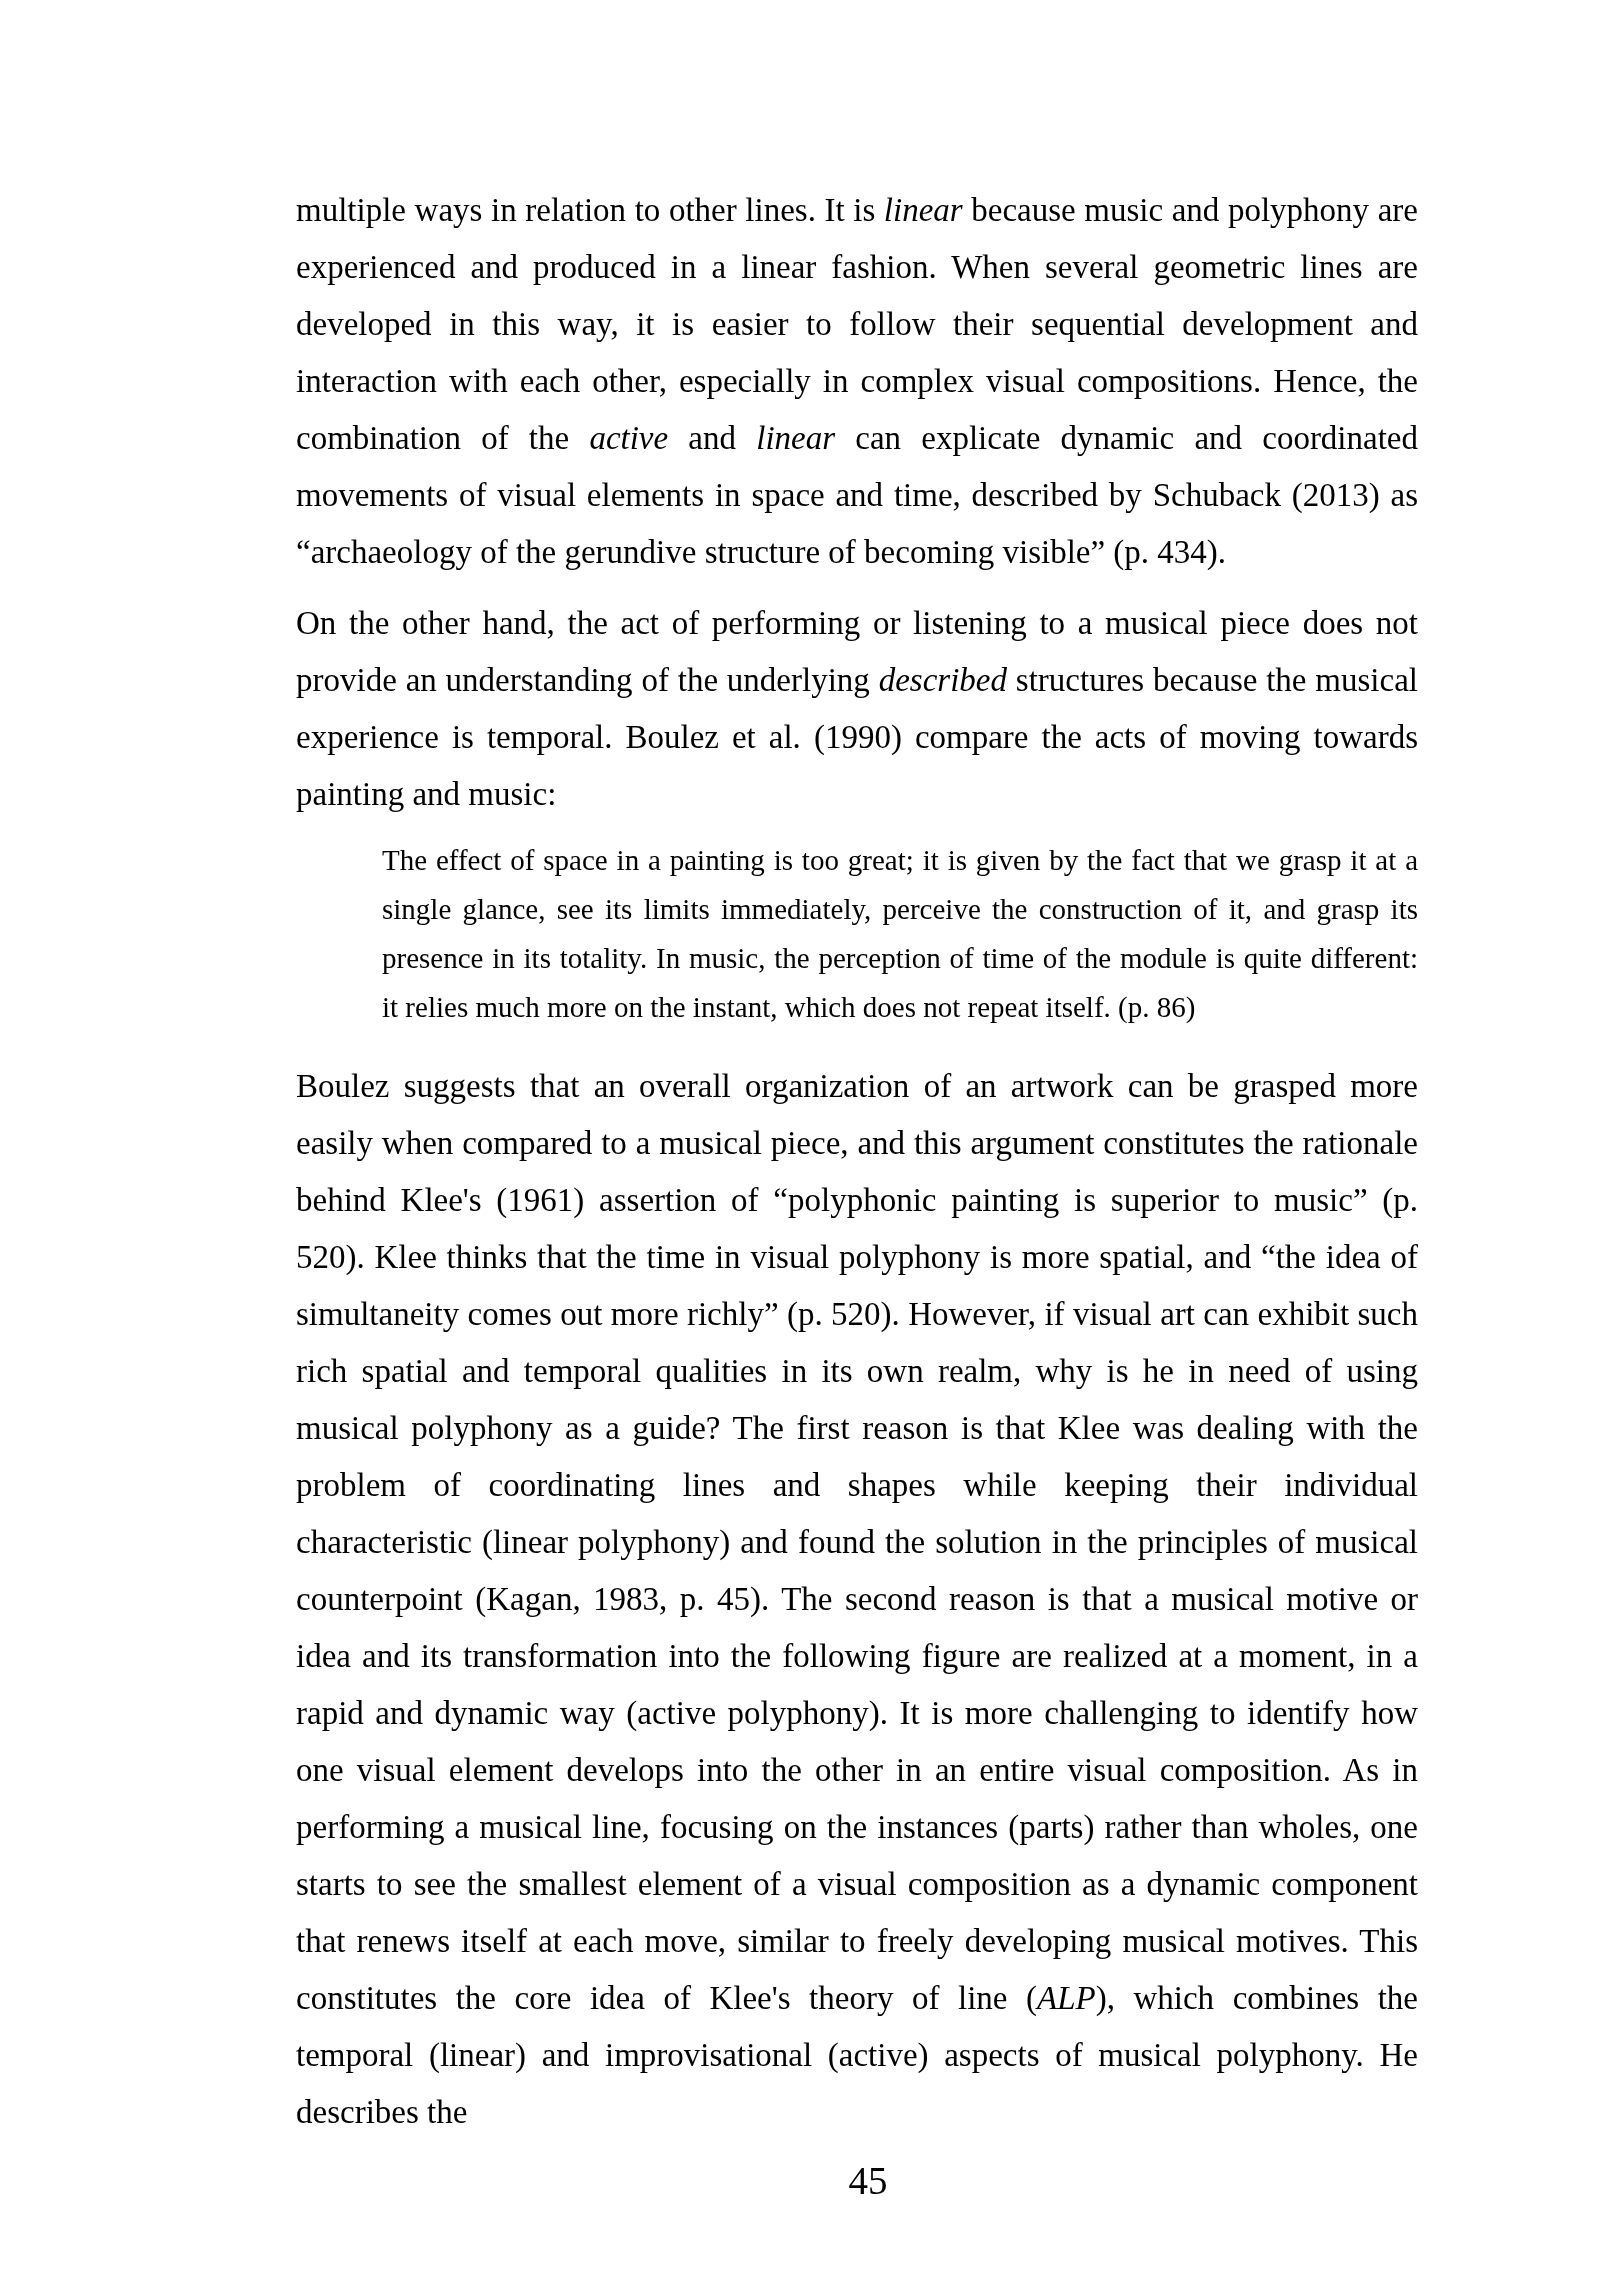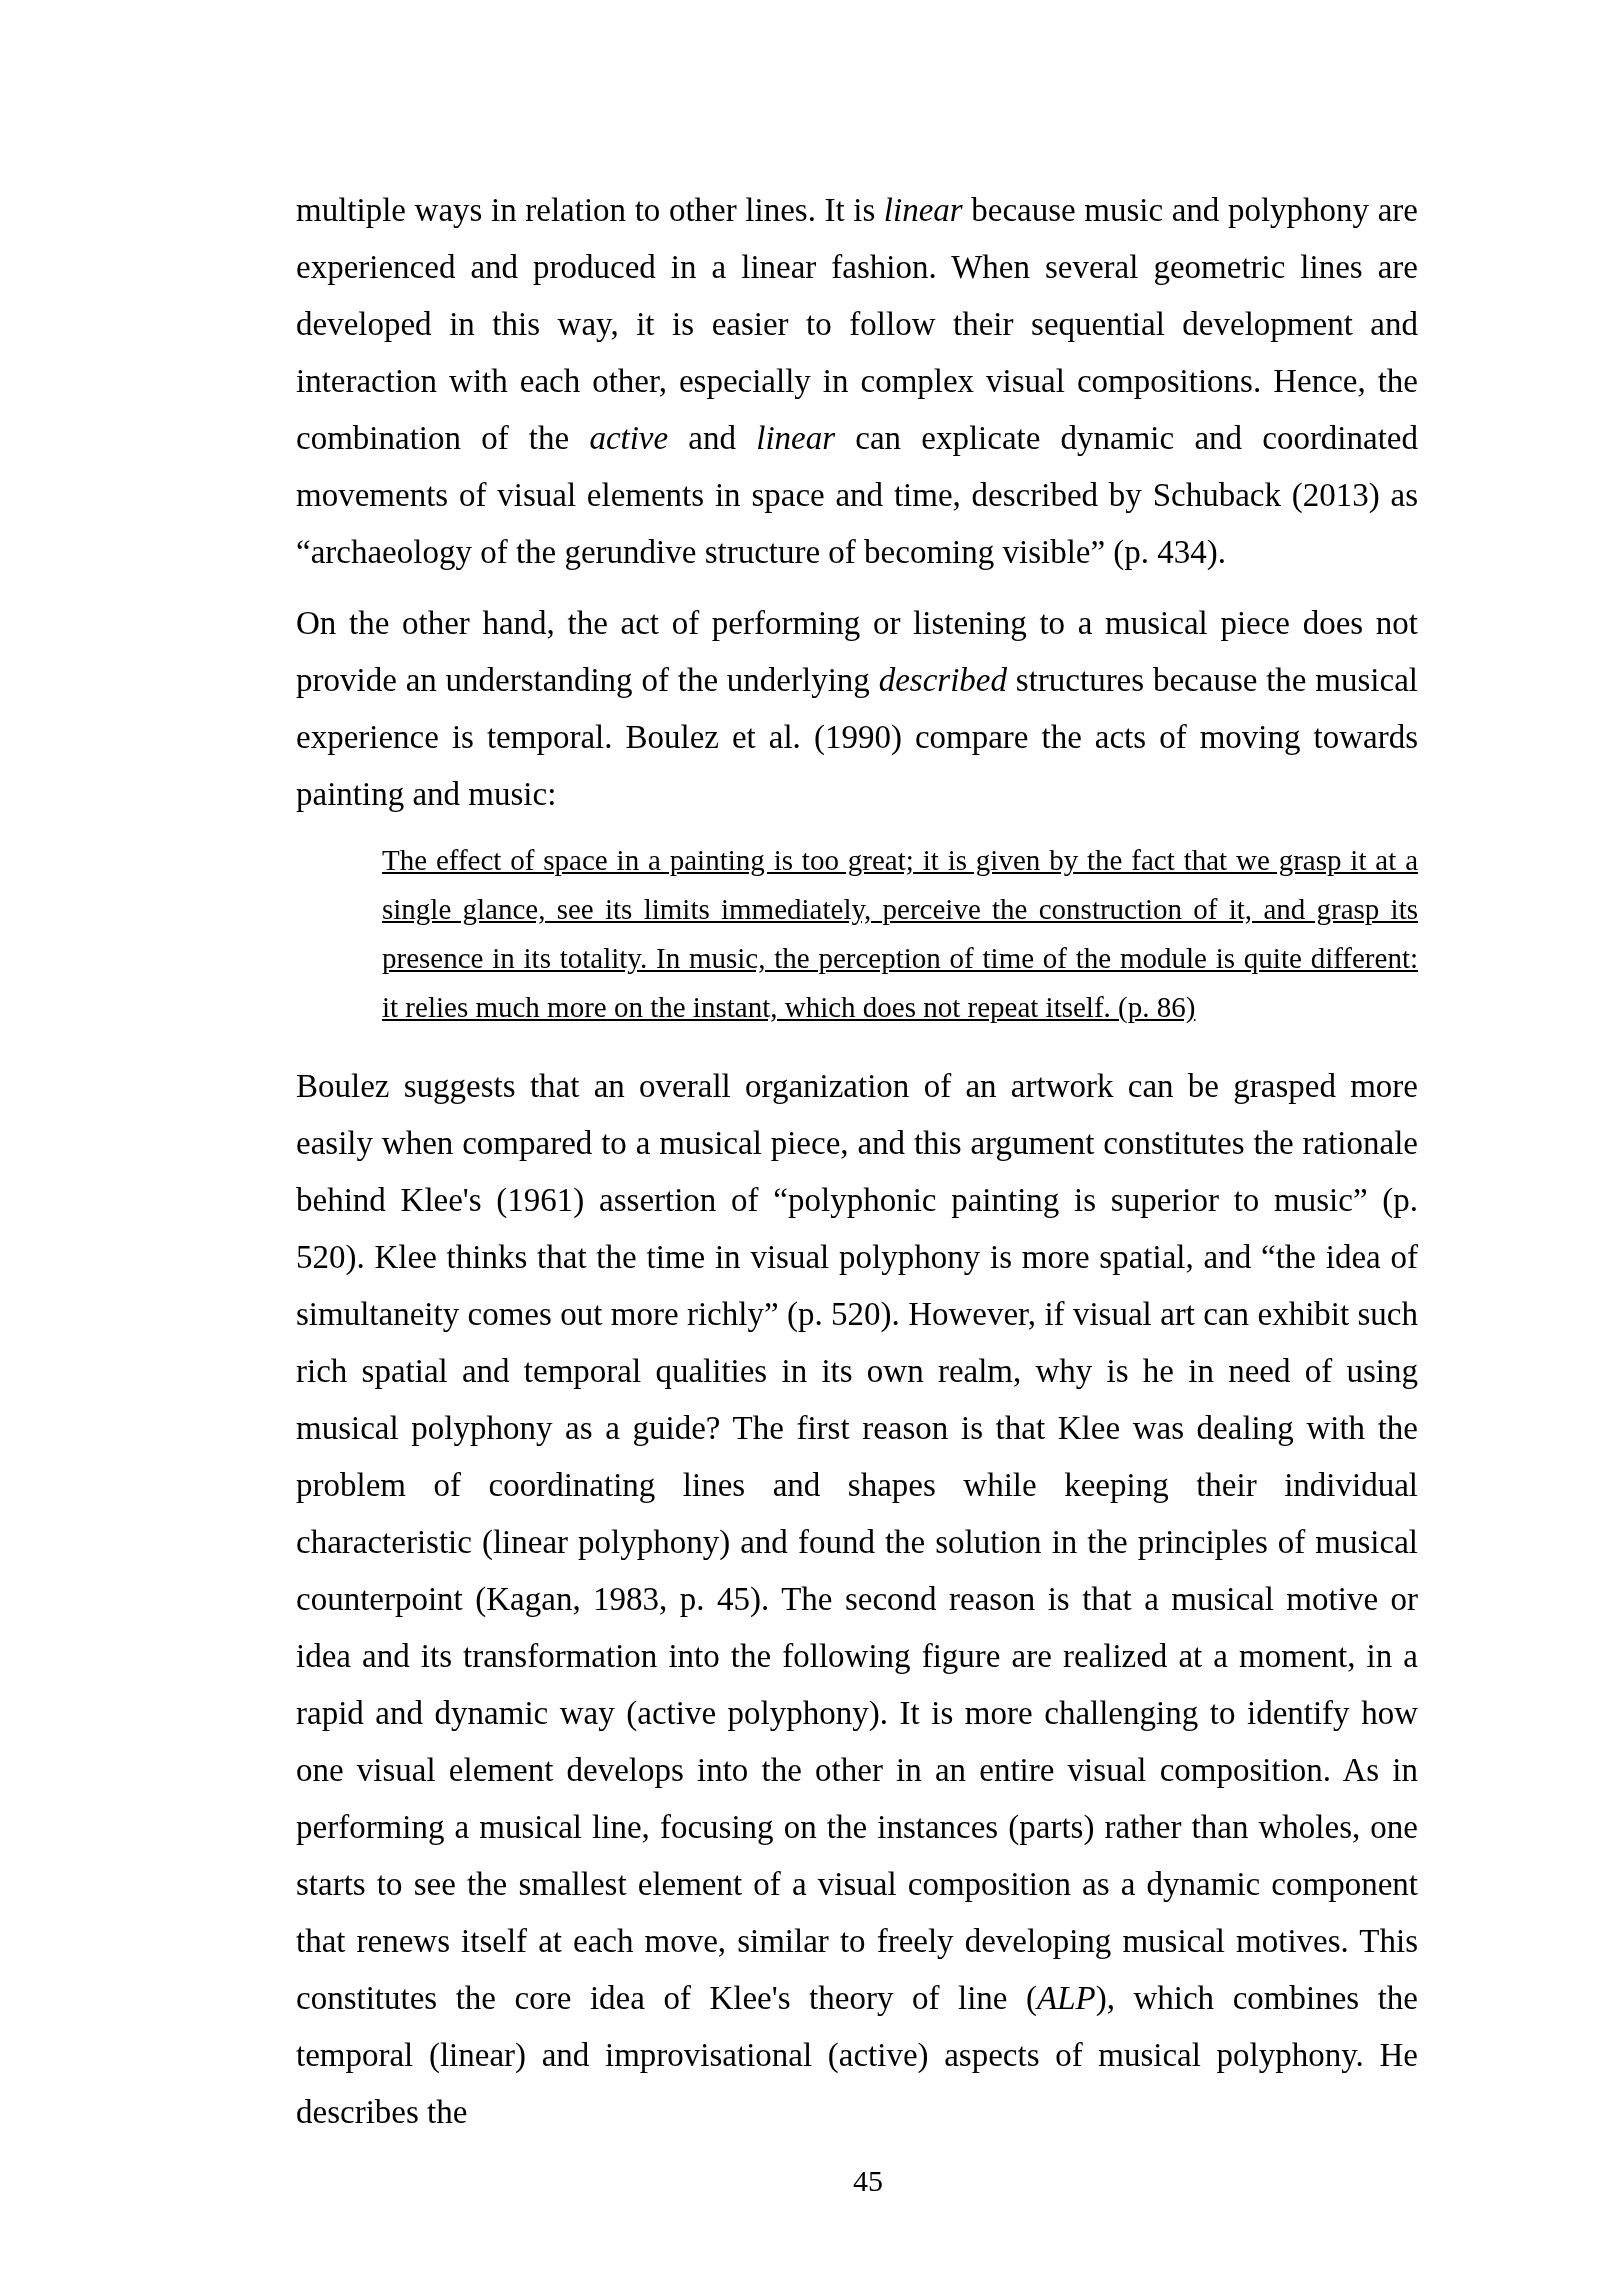--- a/index.html
+++ b/index.html
@@ -31,32 +31,31 @@
     line-height: 57px;
     text-align: justify;
     text-justify: inter-word;
   }
   p.quote {
     margin: 13.7px 0 25.5px 86px;
     font-size: 29px;
     line-height: 49px;
     text-align: justify;
     text-justify: inter-word;
-    text-decoration: underline;
   }
   p em {
     font-style: italic;
   }
   .page-number {
     position: absolute;
     left: 307px;
     top: 2152px;
     width: 1122px;
     text-align: center;
-    font-size: 30px;
+    font-size: 39px;
     line-height: 57px;
   }
 </style>
 </head>
 <body>
 
 <div class="page">
   <main class="doc-body">
       <p class="body-para"><span>multiple ways in relation to other lines. It is </span><em>linear</em><span> because music and polyphony are experienced and produced in a linear fashion. When several geometric lines are developed in this way, it is easier to follow their sequential development and interaction with each other, especially in complex visual compositions. Hence, the combination of the </span><em>active</em><span> and </span><em>linear</em><span> can explicate dynamic and coordinated movements of visual elements in space and time, described by Schuback (2013) as “archaeology of the gerundive structure of becoming visible” (p. 434).</span></p>
       <p class="body-para"><span>On the other hand, the act of performing or listening to a musical piece does not provide an understanding of the underlying </span><em>described</em><span> structures because the musical experience is temporal. Boulez et al. (1990) compare the acts of moving towards painting and music:</span></p>

